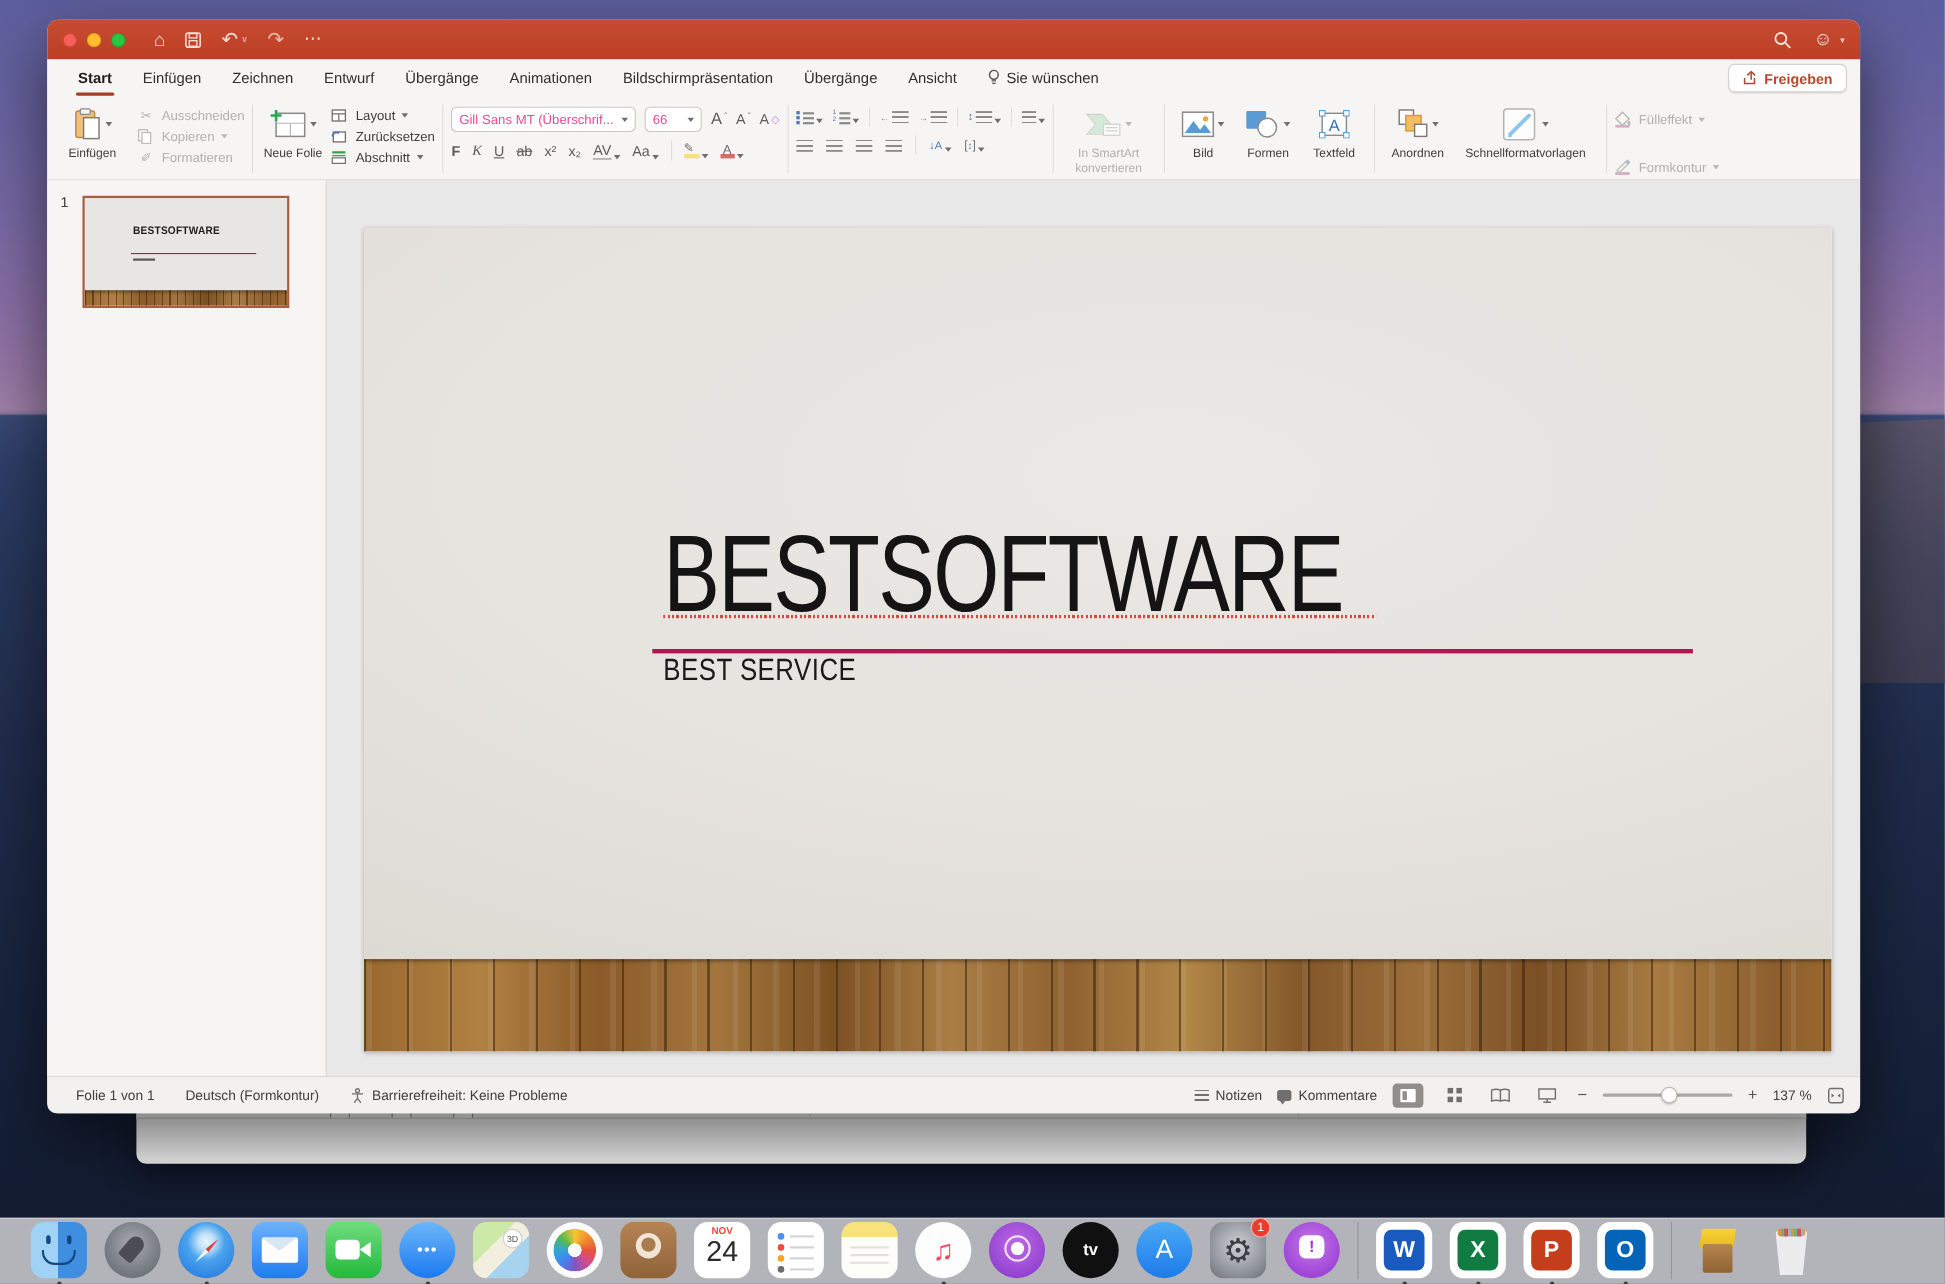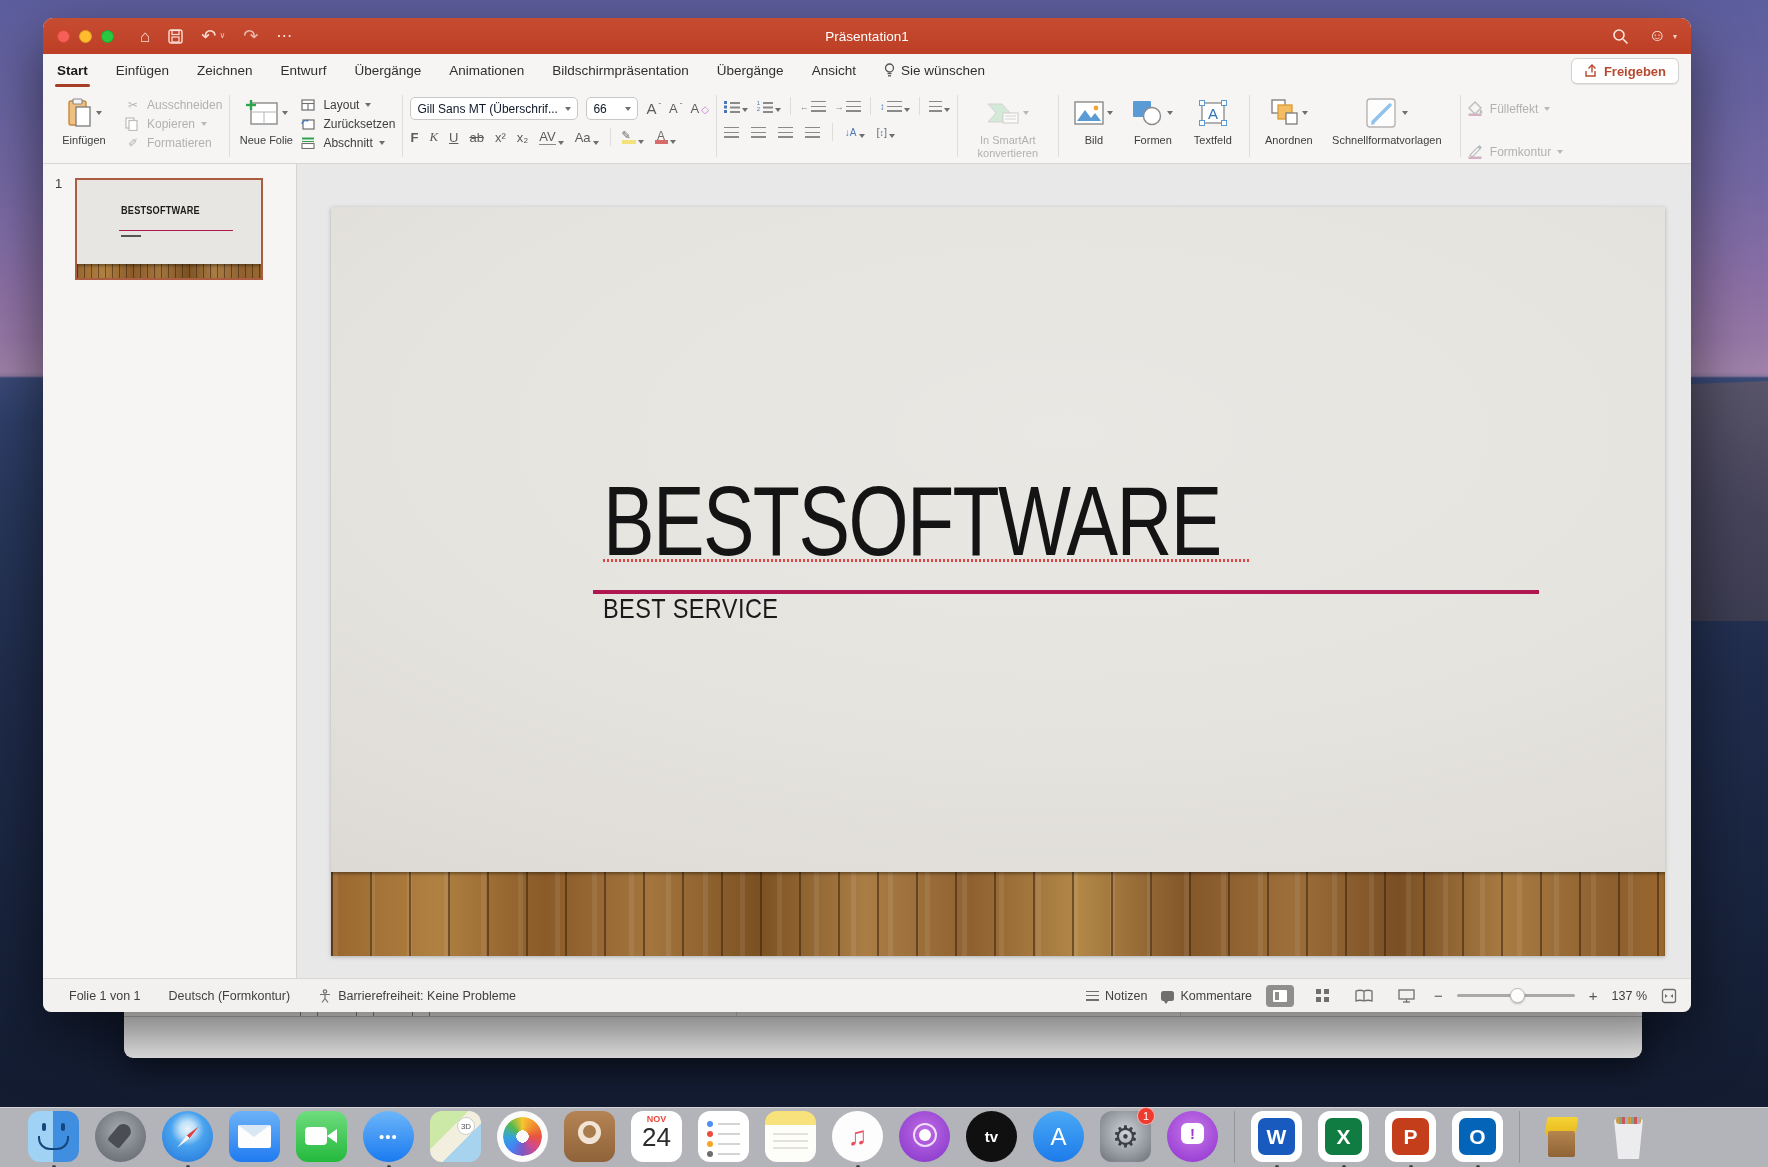--- a/index.html
+++ b/index.html
@@ -32,21 +32,21 @@
   .t-red{background:#f55f57;border:1px solid #d9453c;}
   .t-yel{background:#febc2e;border:1px solid #dfa023;}
   .t-grn{background:#28c840;border:1px solid #1ea832;}
   .tb-ico{color:rgba(255,236,230,.92);font-size:16px;line-height:1;margin-left:18px;display:flex;align-items:center;}
   .tb-ico svg{display:block;}
   .tb-chev{font-size:8px;margin-left:3px;opacity:.85;}
   .win-title{position:absolute;left:0;right:0;text-align:center;color:#fff;font-size:13.5px;pointer-events:none;}
   .tb-right{position:absolute;right:14px;top:0;height:36px;display:flex;align-items:center;gap:20px;color:rgba(255,240,235,.95);}
 
   
-  .tabbar{position:absolute;left:0;top:36px;right:0;height:34px;background:#f6f5f4;display:flex;align-items:center;}
+  .tabbar{position:absolute;left:0;top:36px;right:0;height:34px;background:#f6f5f4;display:flex;align-items:center;padding-left:14px;}
   .tab{font-size:13.5px;color:#2f2f2f;padding:8px 14px 9px;position:relative;white-space:nowrap;display:flex;align-items:center;gap:6px;}
   .tab.active{font-weight:bold;color:#1c1c1c;}
   .tab.active::after{content:"";position:absolute;left:12px;right:12px;bottom:0;height:3px;border-radius:2px;background:#a63d27;}
   .bulb{width:11px;height:15px;display:inline-block;}
   .share-btn{position:absolute;right:12px;top:4px;height:26px;background:#fff;border:1px solid #d2d1d0;border-radius:6px;
     display:flex;align-items:center;gap:6px;padding:0 12px;color:#b5492f;font-size:13px;font-weight:bold;box-shadow:0 1px 1px rgba(0,0,0,.08);}
 
   
   .ribbon{position:absolute;left:0;top:70px;right:0;height:76px;background:#f6f5f4;border-bottom:1px solid #d8d7d6;
     display:flex;align-items:flex-start;padding:5px 0 0 10px;}
@@ -56,21 +56,21 @@
   .big .ic{height:36px;display:flex;align-items:center;justify-content:center;gap:3px;}
   .big .lb{font-size:11px;color:#3d3d3d;text-align:center;line-height:1.15;margin-top:3px;}
   .chev{display:inline-block;width:0;height:0;border-left:3.5px solid transparent;border-right:3.5px solid transparent;border-top:4px solid #6e6e6e;}
   .chev.dis{border-top-color:#b9b8b7;}
   .smallcol{display:flex;flex-direction:column;justify-content:flex-start;gap:5px;padding-top:5px;}
   .sbtn{display:flex;align-items:center;gap:6px;font-size:12px;color:#3e3e3e;white-space:nowrap;}
   .sbtn .g{width:16px;text-align:center;flex:none;}
   .dis, .dis *{color:#b2b1b0 !important;}
   .dis svg *{stroke:#bdbcbb !important;}
   .combo{background:#fff;border:1px solid #c9c8c7;border-radius:5px;height:23px;display:flex;align-items:center;
-    font-size:12px;color:#0f172a;padding:0 6px;gap:6px;white-space:nowrap;}
+    font-size:12px;color:#ec4899;padding:0 6px;gap:6px;white-space:nowrap;}
   .row{display:flex;align-items:center;gap:8px;}
   .glyph{font-size:13px;color:#5c5c5c;display:flex;align-items:flex-end;gap:2px;}
   .fontgrp{display:flex;flex-direction:column;gap:8px;padding-top:4px;}
   .bars{display:inline-block;width:15px;height:11px;background:repeating-linear-gradient(0deg,#8a8a8a 0 1.5px,transparent 1.5px 4.8px);}
   .bars.c{background:repeating-linear-gradient(0deg,#8a8a8a 0 1.5px,transparent 1.5px 4.8px);width:13px;}
   .dotlist{display:inline-block;width:16px;height:12px;position:relative;}
   .dotlist::before{content:"";position:absolute;left:0;top:1px;width:3px;height:3px;background:#4a78b5;box-shadow:0 4.5px 0 #4a78b5,0 9px 0 #4a78b5;}
   .dotlist::after{content:"";position:absolute;left:6px;top:2px;width:10px;height:1.5px;background:#8a8a8a;box-shadow:0 4.5px 0 #8a8a8a,0 9px 0 #8a8a8a;}
   .numlist{display:inline-block;width:16px;height:12px;position:relative;font-size:6px;color:#4a78b5;}
   .numlist::after{content:"";position:absolute;left:6px;top:2px;width:10px;height:1.5px;background:#8a8a8a;box-shadow:0 4.5px 0 #8a8a8a,0 9px 0 #8a8a8a;}
@@ -225,21 +225,20 @@
           <rect x="4" y="1.5" width="7" height="4" fill="none" stroke="rgba(255,236,230,.92)" stroke-width="1.2"></rect>
           <rect x="4" y="8" width="7" height="5" fill="none" stroke="rgba(255,236,230,.92)" stroke-width="1.2"></rect>
         </svg>
     </div>
     <div class="tb-ico">
         <span style="font-size:18px">↶</span>
         <span class="tb-chev">∨</span>
       </div>
     <div class="tb-ico" style="font-size:18px;opacity:.75">↷</div>
     <div class="tb-ico" style="font-size:16px">⋯</div>
-    <div class="win-title">Präsentation1</div>
     <div class="tb-right">
       <span>
         <svg width="17" height="17" viewBox="0 0 17 17">
             <circle cx="7" cy="7" r="5" fill="none" stroke="rgba(255,240,235,.95)" stroke-width="1.6"></circle>
             <line x1="11" y1="11" x2="15.5" y2="15.5" stroke="rgba(255,240,235,.95)" stroke-width="1.6"></line>
           </svg>
       </span>
       <span style="display:flex;align-items:center;gap:4px">
         <span style="font-size:17px">☺</span>
         <span class="tb-chev">▾</span>

